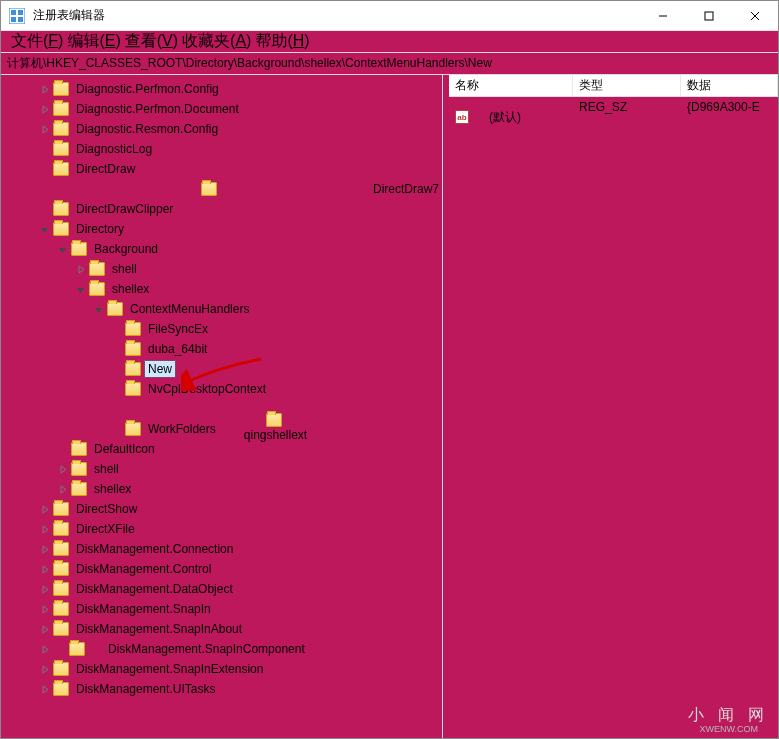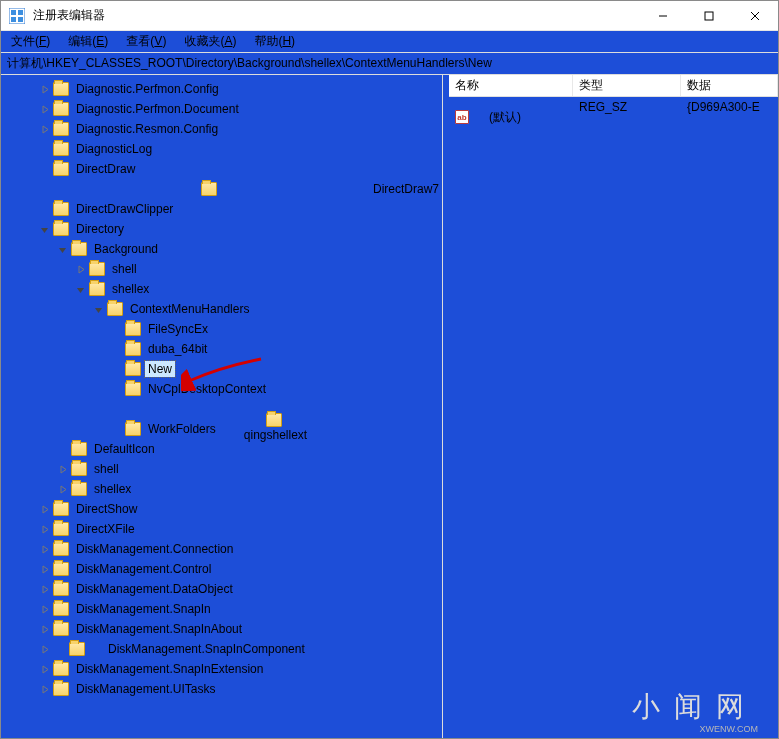--- a/index.html
+++ b/index.html
@@ -9,45 +9,44 @@
     font-size: 12px;
     color: #000;
     background: #fff;
     width: 779px; height: 739px;
     overflow: hidden;
   }
   .window {
     width: 779px; height: 739px;
     border: 1px solid #8a8a8a;
     display: flex; flex-direction: column;
-    background: #1d4ed8;
+    background: #be185d;
     position: relative;
   }
   .titlebar {
     height: 30px;
     display: flex; align-items: center;
     padding-left: 8px;
     background: #fff;
     border-bottom: 1px solid #e5e5e5;
   }
   .titlebar .title-text { margin-left: 8px; font-size: 12px; }
   .title-ctrls { margin-left: auto; display: flex; }
   .title-ctrls .ctrl {
     width: 46px; height: 30px;
     display: flex; align-items: center; justify-content: center;
     font-size: 12px; color: #333;
   }
   .ctrl-close svg line { stroke: #000; stroke-width: 1; }
   .menubar {
     height: 22px;
     display: flex; align-items: center;
-    gap: 14px;
     padding-left: 8px;
     border-bottom: 1px solid #dcdcdc;
-    font-size: 12px;
+    font-size: 16px;
   }
   .menubar .menu-item { padding: 2px 2px; cursor: default; }
   .addressbar {
     height: 22px;
     border-bottom: 1px solid #dcdcdc;
     display: flex; align-items: center;
     padding: 0 6px;
     font-size: 12px;
     color: #000;
   }
@@ -152,22 +151,22 @@
     font-weight:bold;
     border-radius:1px;
   }
   .arrow-annotation {
     position: absolute;
     left: 180px; top: 280px;
     pointer-events: none;
   }
   .watermark {
     position: absolute;
-    right: 20px; bottom: 12px;
-    font-size: 28px;
+    right: 0; bottom: 12px;
+    font-size: 16px;
     color: #dcdcdc;
     letter-spacing: 14px;
     pointer-events: none;
     user-select: none;
   }
   .watermark-sub {
     position:absolute;
     right: 20px; bottom: 4px;
     font-size: 9px;
     color:#b7b7b7;

